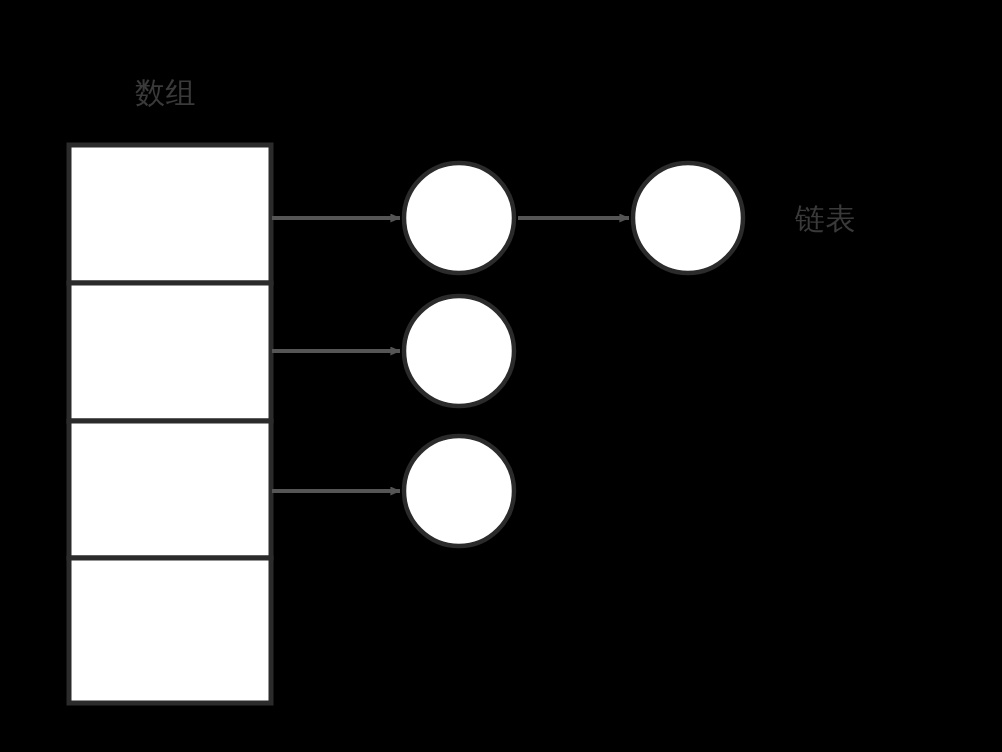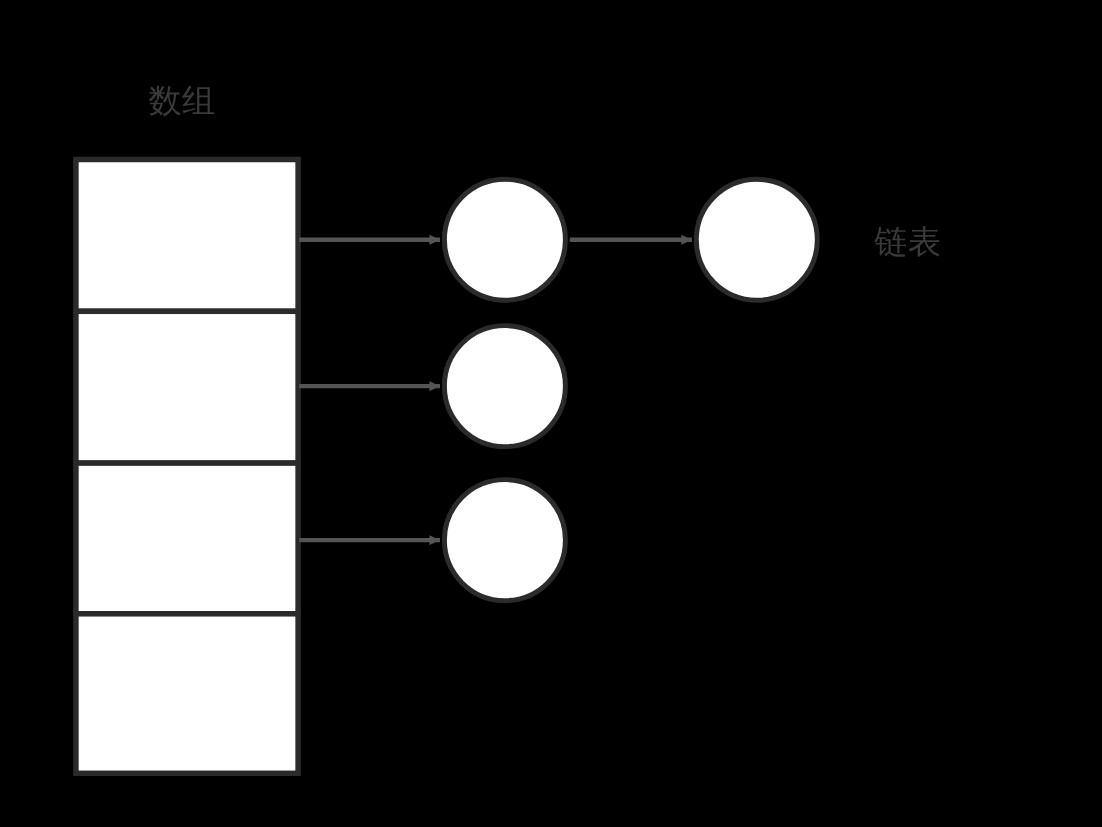--- a/index.html
+++ b/index.html
@@ -36,20 +36,21 @@
     white-space: nowrap;
     font-family: "DejaVu Sans", "Liberation Sans", sans-serif;
   }
   #label-array {
     left: 135px;
     top: 78px;
   }
   #label-linkedlist {
     left: 795px;
     top: 206px;
+    font-family: Liberation Mono, monospace;
   }
 </style>
 </head>
 <body>
 
 <div id="canvas">
 
   <svg id="diagram-svg" viewBox="0 0 1002 752" xmlns="http://www.w3.org/2000/svg">
     <defs>
       <marker id="arrowhead" markerWidth="10" markerHeight="9" refX="9.6" refY="4.5" orient="auto" markerUnits="userSpaceOnUse">

